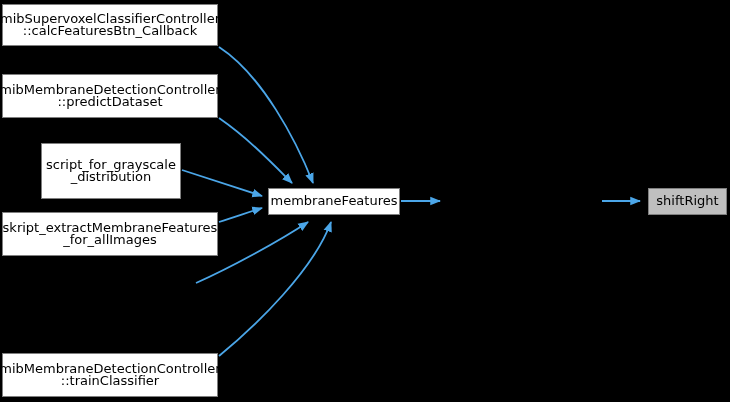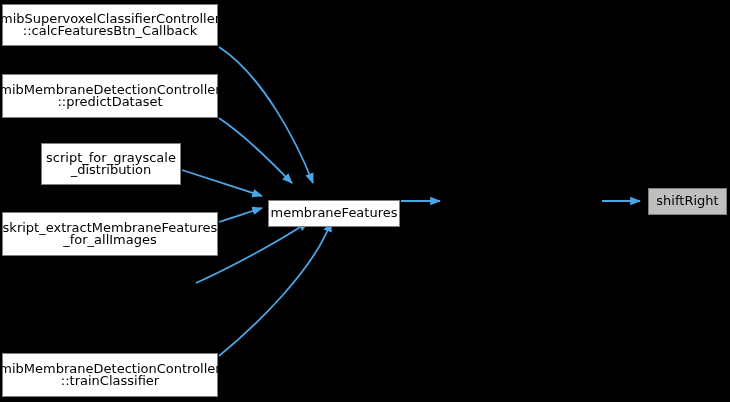--- a/index.html
+++ b/index.html
@@ -65,21 +65,21 @@
       <path d="M 219,222 C 235,217 249,212 262,208" fill="none" stroke="#4ba6e8" stroke-width="1.8" marker-end="url(#arrow)"></path>
       <path d="M 196,283 C 232,267 281,240 308,222" fill="none" stroke="#4ba6e8" stroke-width="1.8" marker-end="url(#arrow)"></path>
       <path d="M 219,356 C 257,325 314,269 331,222" fill="none" stroke="#4ba6e8" stroke-width="1.8" marker-end="url(#arrow)"></path>
       <path d="M 401,201 L 440,201" fill="none" stroke="#4ba6e8" stroke-width="1.8" marker-end="url(#arrow)"></path>
       <path d="M 602,201 L 640,201" fill="none" stroke="#4ba6e8" stroke-width="1.8" marker-end="url(#arrow)"></path>
     </svg>
 <div class="node" style="left: 2px; top: 4px; width: 216px; height: 42px;"><span class="node-label">mibSupervoxelClassifierController
 ::calcFeaturesBtn_Callback</span></div>
     <div class="node" style="left: 2px; top: 74px; width: 216px; height: 44px;"><span class="node-label">mibMembraneDetectionController
 ::predictDataset</span></div>
-    <div class="node" style="left: 41px; top: 143px; width: 140px; height: 42px;"><span class="node-label">script_for_grayscale
+    <div class="node" style="left: 41px; top: 143px; width: 140px; height: 56px;"><span class="node-label">script_for_grayscale
 _distribution</span></div>
     <div class="node" style="left: 2px; top: 212px; width: 216px; height: 44px;"><span class="node-label">skript_extractMembraneFeatures
 _for_allImages</span></div>
     <div class="node" style="left: 2px; top: 353px; width: 216px; height: 44px;"><span class="node-label">mibMembraneDetectionController
 ::trainClassifier</span></div>
-    <div class="node" style="left: 268px; top: 188px; width: 132px; height: 27px; margin-top: 12px;"><span class="node-label">membraneFeatures</span></div>
+    <div class="node" style="left: 268px; top: 188px; width: 132px; height: 27px;"><span class="node-label">membraneFeatures</span></div>
     <div class="node highlight" style="left: 648px; top: 188px; width: 79px; height: 27px;"><span class="node-label">shiftRight</span></div>
   </div>
 
 </body></html>

